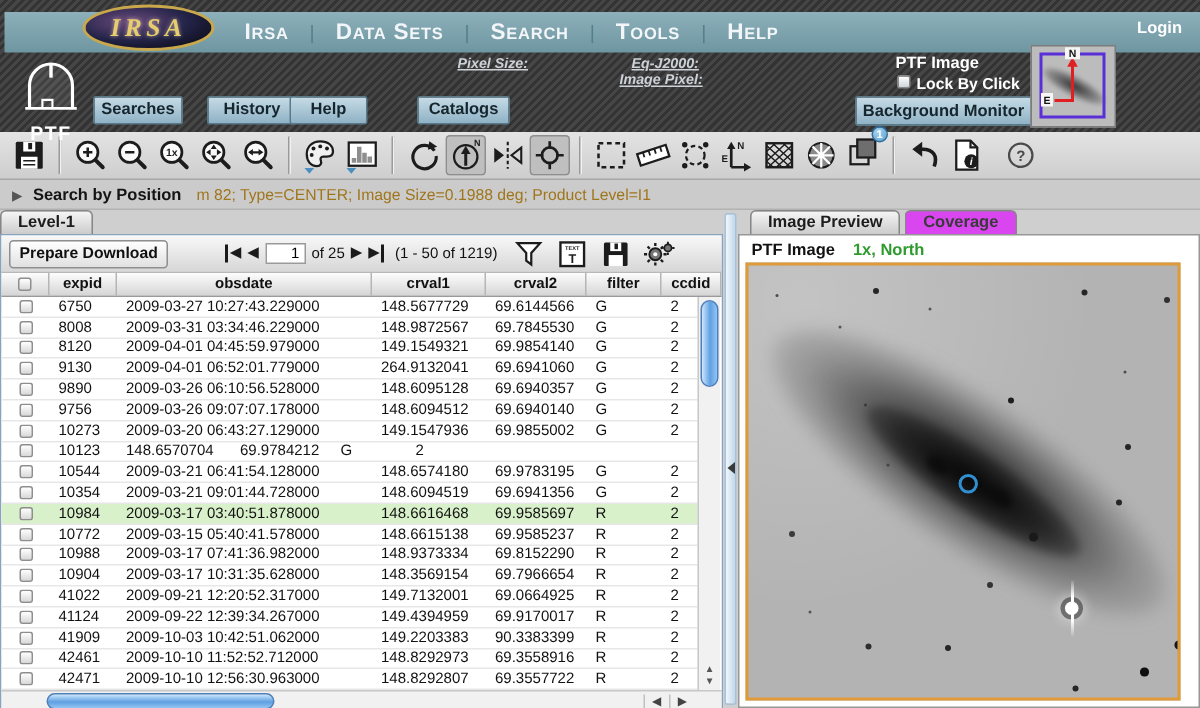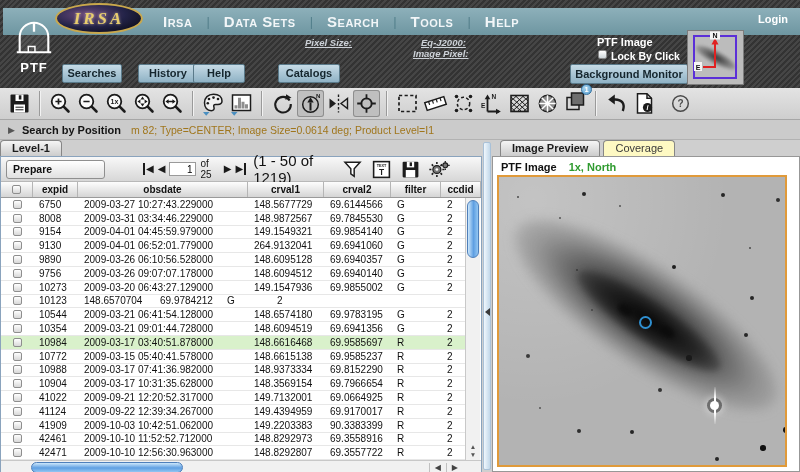--- a/index.html
+++ b/index.html
@@ -16,21 +16,21 @@
   .navitem { font-variant:small-caps; font-weight:bold; font-size:15px; letter-spacing:.5px;
     color:#f2f6f8; cursor:default; }
   .navsep { color:#54808c; font-size:13px; }
   .login { position:absolute; right:12px; top:13px; color:#fff; font-size:11px; font-weight:bold; }
   .logo { position:absolute; left:55px; top:3px; width:88px; height:31px; border-radius:50%;
     border:2px solid #c9a84c; z-index:5;
     background:radial-gradient(ellipse at 35% 35%, #6b4b7c, #232348 50%, #07070f 95%);
     display:flex; align-items:center; justify-content:center;
     color:#e8cd6e; font-family:"Liberation Serif",serif; font-style:italic; font-weight:bold;
     font-size:17px; letter-spacing:3px; text-shadow:0 0 3px rgba(255,240,200,.6); }
-  .domewrap { position:absolute; left:8px; top:16px; width:52px; text-align:center; }
+  .domewrap { position:absolute; left:8px; top:36px; width:52px; text-align:center; }
   .ptfname { color:#fff; font-weight:bold; font-size:13px; letter-spacing:1px; margin-top:-2px; }
   .hbtn { position:absolute; top:64px; height:19px; font-size:11px; font-weight:bold; color:#15262e;
     background:linear-gradient(#c6dbe6,#8fb2c5); border:1px solid #5a7a8a; border-radius:2px;
     text-align:center; line-height:17px; cursor:pointer; }
   .b-searches{left:62px;width:60px;} .b-history{left:138px;width:60px;}
   .b-help{left:193px;width:52px;} .b-catalogs{left:278px;width:62px;}
   .readout { position:absolute; color:#cdd2d8; font-style:italic; font-size:9.5px;
     text-decoration:underline; font-weight:bold; }
   .r-pix{left:305px;top:37px;} .r-eq{left:421px;top:37px;} .r-imgpix{left:413px;top:48px;}
   .ptfimglbl { position:absolute; left:597px; top:36px; color:#fff; font-weight:bold; font-size:11px; }
@@ -65,36 +65,36 @@
   .ssum { font-size:10.5px; color:#a0761c; }
 
   
   .content { display:flex; height:332px; }
   .leftcol { width:482px; display:flex; flex-direction:column; }
   .tabstrip { height:16px; display:flex; align-items:flex-end; gap:3px; }
   .rtabstrip { padding-left:8px; }
   .tab { height:16px; line-height:15px; padding:0 11px; font-size:11px; font-weight:bold; color:#1c1c1c;
     background:linear-gradient(#f5f5f5,#cccccc); border:1px solid #868686; border-bottom:none;
     border-radius:4px 4px 0 0; cursor:pointer; }
-  .tab.inactive { background:#fef9c3; color:#3a3a3a; font-weight:normal; }
+  .tab.inactive { background:#d946ef; color:#3a3a3a; font-weight:bold; }
 
   .lpanel { position:relative; flex:1; border:1px solid #8aa3bd; background:#fff;
     display:flex; flex-direction:column; }
   .ltoolbar { height:25px; background:linear-gradient(#f8f8f8,#d7d7d7); border-bottom:1px solid #b8b8b8;
     display:flex; align-items:center; padding:0 5px; flex:none; }
   .pdl { height:19px; padding:0 6px; font-size:10.5px; font-weight:bold; color:#111;
     background:linear-gradient(#fff,#e0e0e0); border:1px solid #8f8f8f; border-radius:3px;
     line-height:17px; cursor:pointer; }
   .pag { display:flex; align-items:center; margin-left:38px; font-size:10px; color:#111; gap:4px; }
   .pg { font-size:10px; color:#1a1a1a; cursor:pointer; line-height:12px; }
   .pg.first { border-left:2px solid #1a1a1a; padding-left:1px; }
   .pg.last { border-right:2px solid #1a1a1a; padding-right:1px; }
   .pginput { width:27px; height:14px; font-size:10px; text-align:right; padding-right:3px;
     border:1px solid #9a9a9a; background:#fff; font-family:"Liberation Sans",sans-serif; }
-  .pgrange { margin-left:3px; font-size:15px; }
+  .pgrange { margin-left:3px; font-size:10px; }
   .ticons { margin-left:auto; display:flex; align-items:center; gap:8px; margin-right:26px; }
   .si { width:21px; height:21px; cursor:pointer; flex:none; }
 
   .ghead { display:flex; height:16px; background:linear-gradient(#fdfdfd,#d5d5d5);
     border-bottom:1px solid #9a9a9a; font-size:10px; font-weight:bold; color:#111; flex:none; }
   .hc { border-right:1px solid #b5b5b5; display:flex; align-items:center; justify-content:center; }
   .c0{width:32px;flex:none;} .c1{width:45px;flex:none;} .c2{width:170px;flex:none;}
   .c3{width:76px;flex:none;} .c4{width:67px;flex:none;} .c5{width:50px;flex:none;} .c6{flex:1;}
   .gbody { position:relative; flex:1; overflow:hidden; background:#fff; }
   .trow { display:flex; height:13.8px; font-size:10px; color:#111; border-bottom:1px solid #e7e7e7;
@@ -345,21 +345,21 @@
   </svg>
   <svg class="ti" viewBox="0 0 25 25" style="margin-left:8px">
     <circle cx="12.5" cy="12.5" r="7.8" fill="none" stroke="#4a4a4a" stroke-width="1.5"></circle>
     <text x="12.5" y="16.2" font-size="10" font-weight="bold" fill="#4a4a4a" text-anchor="middle">?</text>
   </svg>
 </div>
 
 <div class="searchrow">
   <span class="sarr">▶</span>
   <span class="stitle">Search by Position</span>
-  <span class="ssum">m 82; Type=CENTER; Image Size=0.0614 deg; Product Level=I1</span>
+  <span class="ssum">m 82; Type=CENTER; Image Size=0.1988 deg; Product Level=I1</span>
 </div>
 
 <div class="content">
 
   <div class="leftcol">
     <div class="tabstrip">
       <span class="tab">Level-1</span>
     </div>
     <div class="lpanel">
       <div class="ltoolbar">
@@ -433,21 +433,21 @@
             <span class="cell c3">148.9872567</span>
             <span class="cell c4">69.7845530</span>
             <span class="cell c5">G</span>
             <span class="cell c6">2</span>
           </div>
 
           <div class="trow">
             <span class="cell c0">
               <span class="rcb"></span>
             </span>
-            <span class="cell c1">9154</span>
+            <span class="cell c1">8120</span>
             <span class="cell c2">2009-04-01 04:45:59.979000</span>
             <span class="cell c3">149.1549321</span>
             <span class="cell c4">69.9854140</span>
             <span class="cell c5">G</span>
             <span class="cell c6">2</span>
           </div>
 
           <div class="trow">
             <span class="cell c0">
               <span class="rcb"></span>

